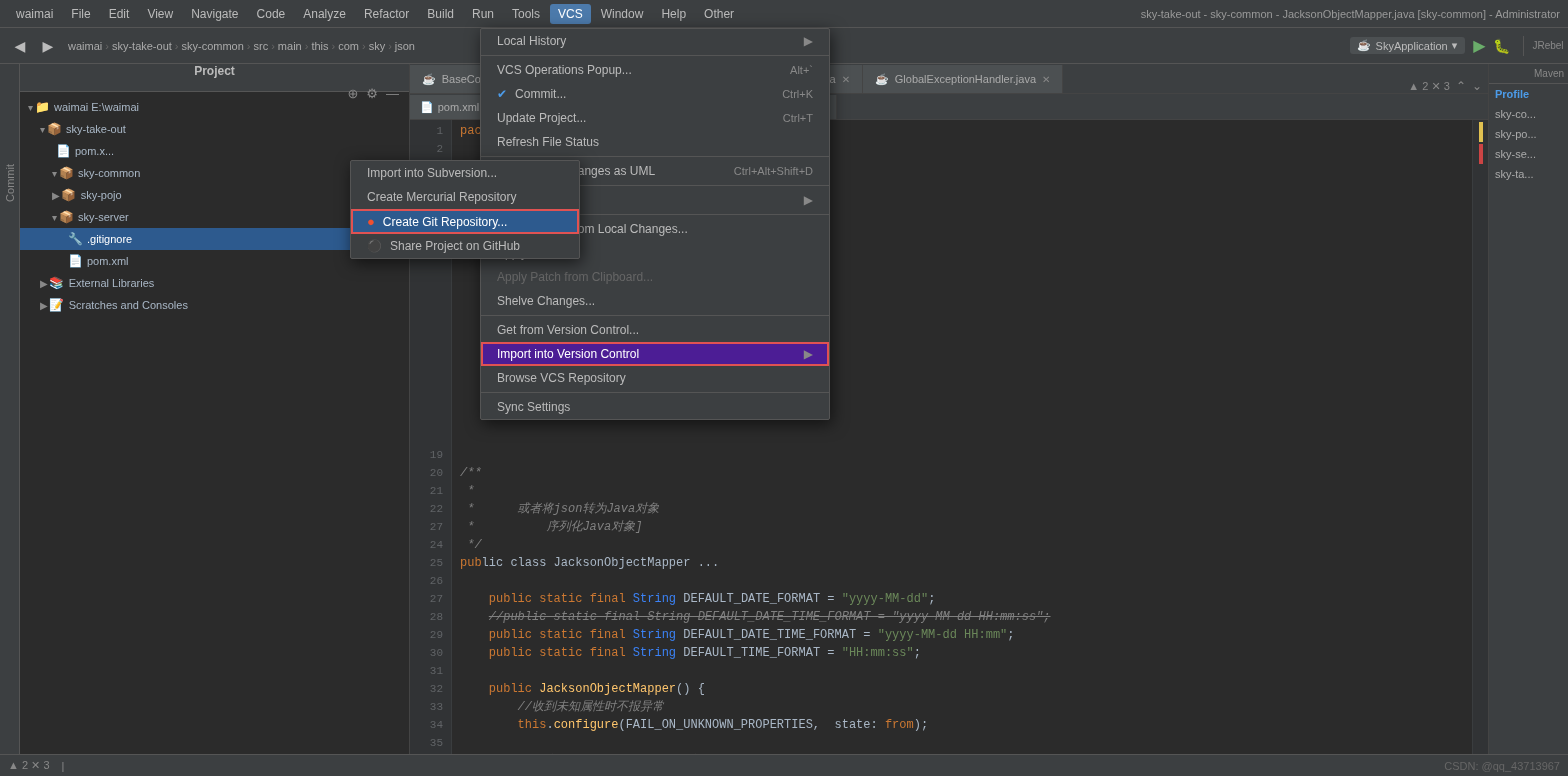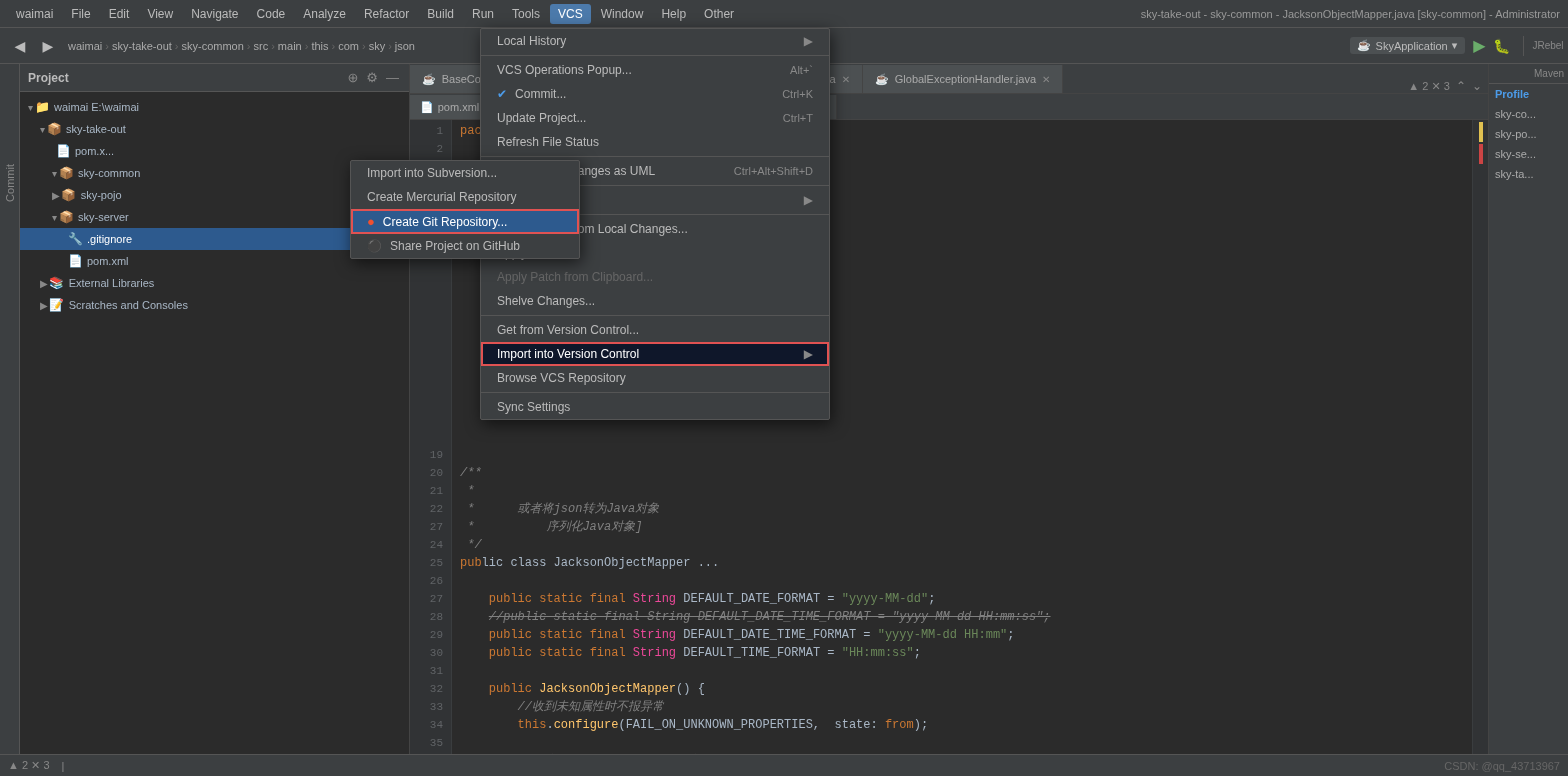--- a/index.html
+++ b/index.html
@@ -88,20 +88,21 @@
       flex-direction: column;
     }
     .panel-header {
       background: #3c3f41;
       height: 28px;
       display: flex;
       align-items: center;
       padding: 0 8px;
       border-bottom: 1px solid #555;
       gap: 6px;
+      flex-direction: column;
     }
     .panel-title {
       font-size: 12px;
       font-weight: bold;
       color: #bbb;
     }
     .panel-actions {
       margin-left: auto;
       display: flex;
       gap: 4px;
@@ -222,21 +223,21 @@
       line-height: 18px;
       overflow: hidden;
       color: #a9b7c6;
     }
     .code-line { white-space: pre; height: 18px; }
     .kw { color: #cc7832; }
     .str { color: #6a8759; }
     .fn { color: #ffc66d; }
     .cm { color: #808080; font-style: italic; }
     .cn { color: #a9b7c6; }
-    .type-color { color: #ec4899; }
+    .type-color { color: #3b82f6; }
     .chinese { color: #808080; font-style: italic; }
     .strikethrough { text-decoration: line-through; color: #808080; font-style: italic; }
     .right-gutter {
       width: 16px;
       background: #313335;
       border-left: 1px solid #3a3d3f;
     }
 
     
     .right-panel {
@@ -280,21 +281,21 @@
       display: flex;
       align-items: center;
       padding: 5px 16px;
       font-size: 12px;
       color: #bbb;
       cursor: pointer;
       gap: 8px;
       position: relative;
     }
     .dropdown-item.highlighted {
-      background: #0f172a;
+      background: #4c1d95;
       color: #fff;
     }
     .dropdown-item .shortcut {
       margin-left: auto;
       color: #888;
       font-size: 11px;
     }
     .dropdown-item .arrow {
       margin-left: auto;
       color: #888;

